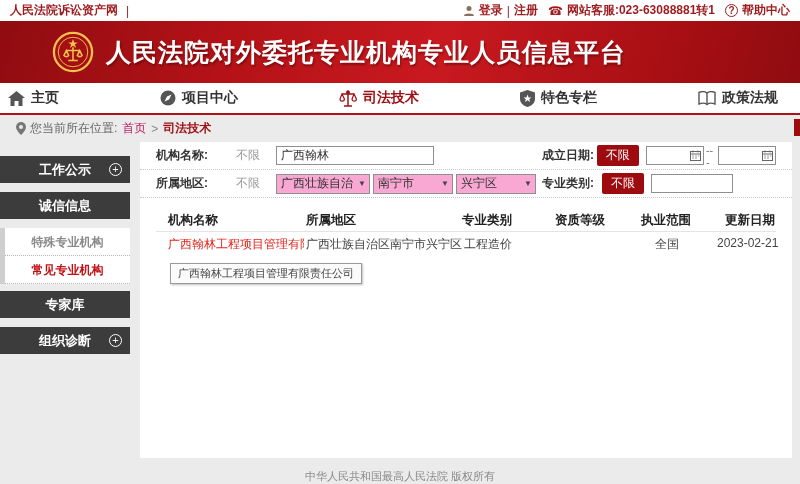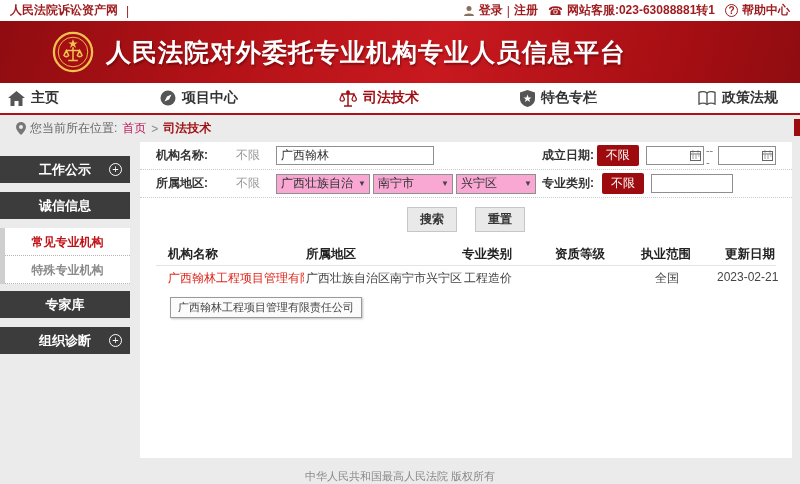--- a/index.html
+++ b/index.html
@@ -197,22 +197,22 @@
 
   <div class="sidebar">
     <div class="side-item">
       <span>工作公示</span>
       <span class="side-toggle">+</span>
     </div>
     <div class="side-item">
       <span>诚信信息</span>
     </div>
     <div class="submenu">
+      <div class="sub-item">特殊专业机构</div>
       <div class="sub-item active">常见专业机构</div>
-      <div class="sub-item">特殊专业机构</div>
     </div>
     <div class="side-item">
       <span>专家库</span>
     </div>
     <div class="side-item">
       <span>组织诊断</span>
       <span class="side-toggle">+</span>
     </div>
   </div>
 
@@ -258,24 +258,20 @@
         <span>兴宁区</span>
         <span class="arrow">▼</span>
       </span>
       <div class="rgroup">
         <span class="rlabel">专业类别:</span>
         <span class="unl-btn">不限</span>
         <input class="cat-input" type="text" value="" style="">
       </div>
     </div>
 
-    <div class="btnrow">
-      <button class="gbtn">搜索</button>
-      <button class="gbtn">重置</button>
-    </div>
 
     <div class="tbl">
       <div class="thead">
         <span class="h1">机构名称</span>
         <span class="h2">所属地区</span>
         <span class="h3">专业类别</span>
         <span class="h4">资质等级</span>
         <span class="h5">执业范围</span>
         <span class="h6">更新日期</span>
       </div>

